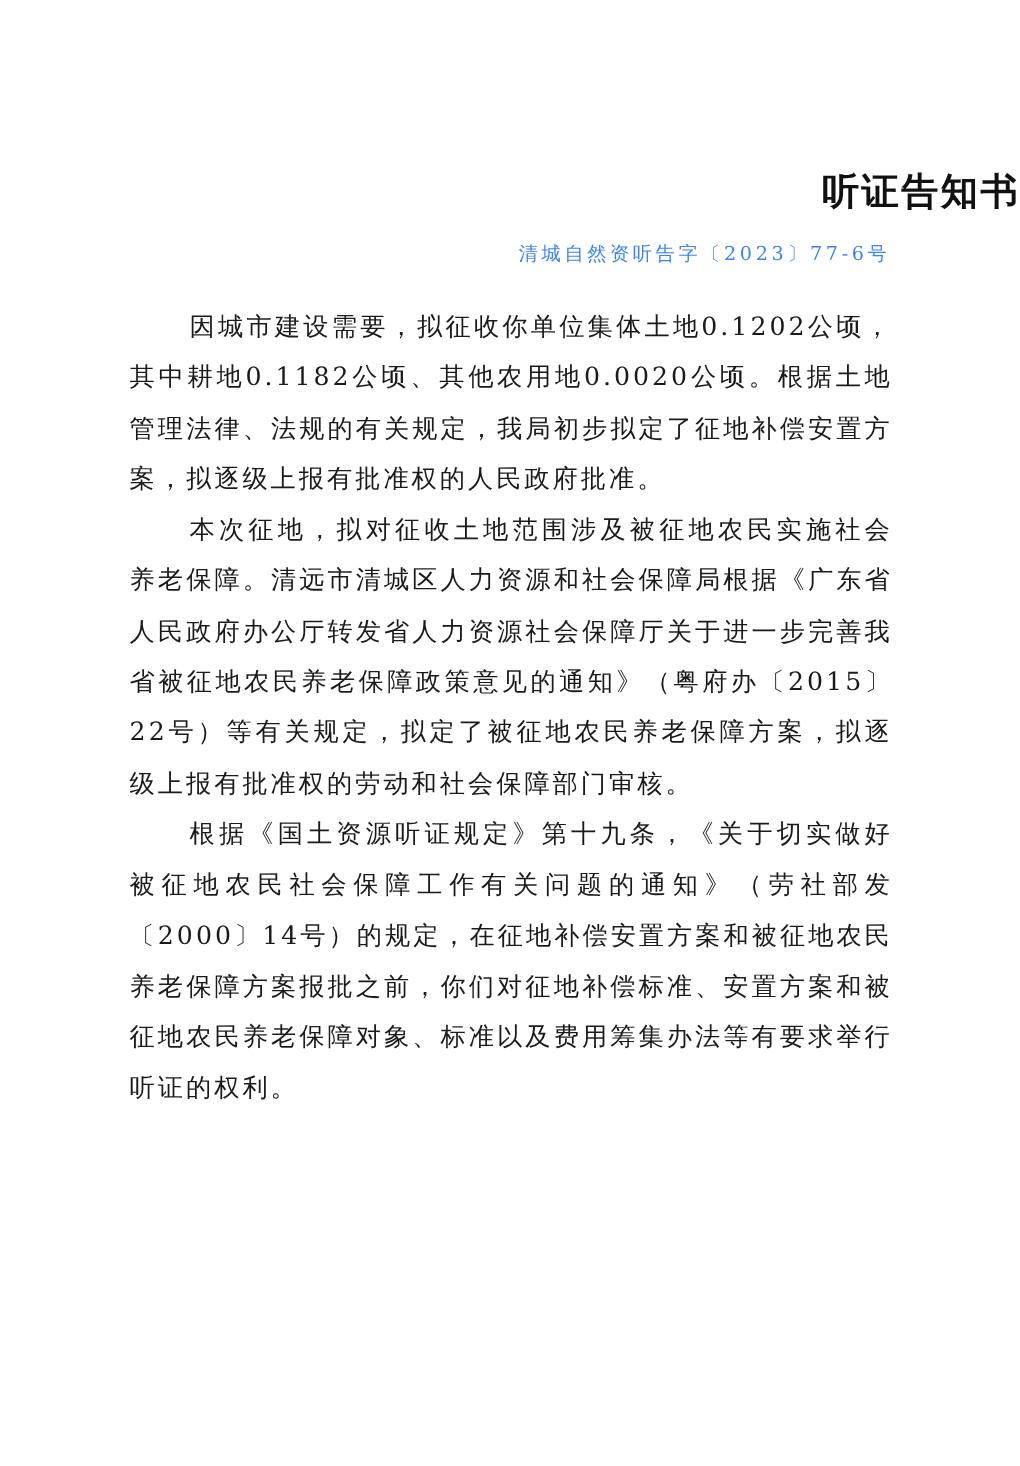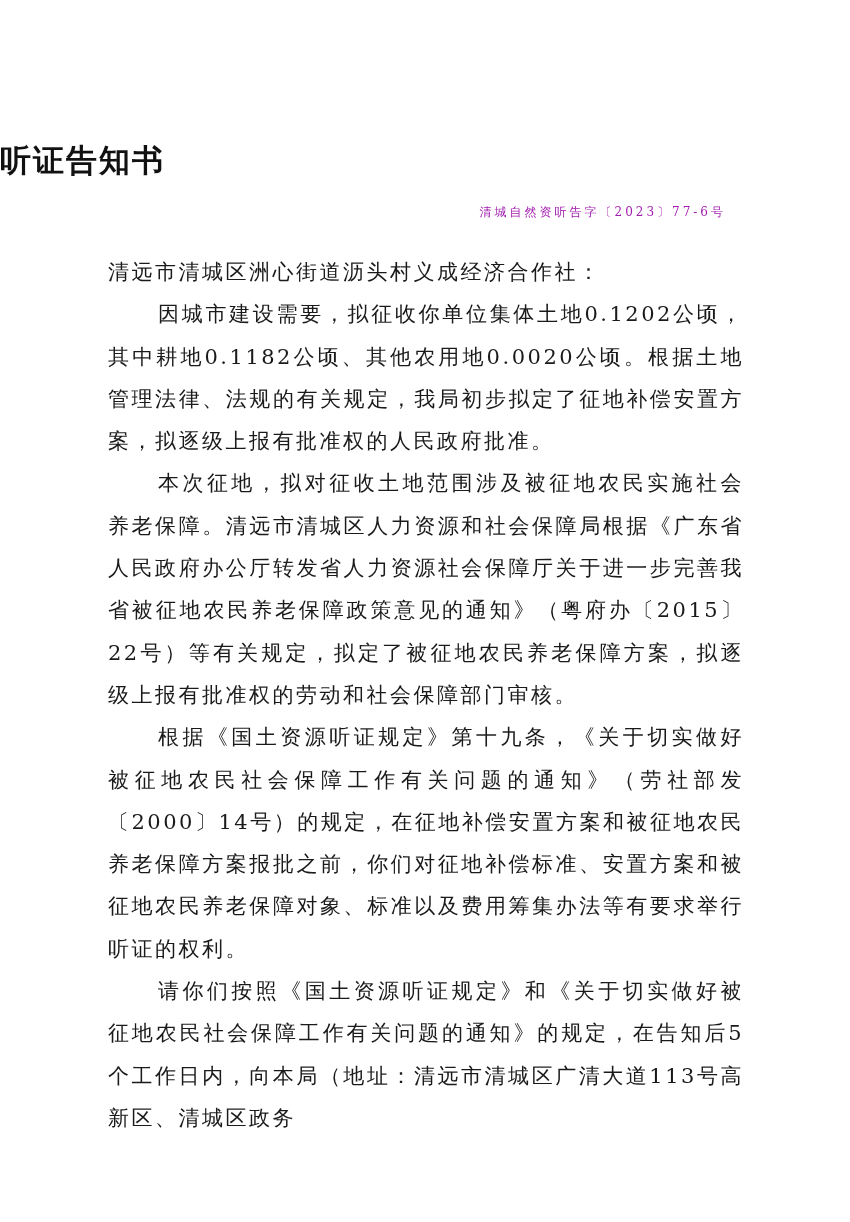--- a/index.html
+++ b/index.html
@@ -19,36 +19,36 @@
       position: absolute;
       left: 0; top: 0;
       width: 850px; height: 1222px;
       background: #ffffff;
     }
     .title {
       position: absolute;
       top: 138px;
       left: 0;
       width: 850px;
-      text-align: left;
+      text-align: right;
       font-family: "DejaVu Sans", "Liberation Sans", sans-serif;
       font-weight: bold;
       font-size: 31px;
       letter-spacing: 2px;
       line-height: 44px;
       color: #111;
     }
     .doc-number {
       position: absolute;
       top: 196px;
-      right: 124px;
-      font-size: 12px;
+      right: 108px;
+      font-size: 16px;
       letter-spacing: 3px;
       line-height: 32px;
-      color: #a21caf;
+      color: #3b82f6;
     }
     .body-text {
       position: absolute;
       top: 251px;
       left: 108px;
       width: 636px;
       font-size: 21px;
       line-height: 42.3px;
       letter-spacing: 2.5px;
       text-align: justify;
@@ -67,19 +67,17 @@
   </style>
 </head>
 <body>
 
 <div class="page">
   <div class="title">听证告知书</div>
 
   <div class="doc-number">清城自然资听告字〔2023〕77-6号</div>
 
   <div class="body-text">
-    <p class="addressee">清远市清城区洲心街道沥头村义成经济合作社：</p>
     <p class="para">因城市建设需要，拟征收你单位集体土地0.1202公顷，其中耕地0.1182公顷、其他农用地0.0020公顷。根据土地管理法律、法规的有关规定，我局初步拟定了征地补偿安置方案，拟逐级上报有批准权的人民政府批准。</p>
     <p class="para">本次征地，拟对征收土地范围涉及被征地农民实施社会养老保障。清远市清城区人力资源和社会保障局根据《广东省人民政府办公厅转发省人力资源社会保障厅关于进一步完善我省被征地农民养老保障政策意见的通知》（粤府办〔2015〕22号）等有关规定，拟定了被征地农民养老保障方案，拟逐级上报有批准权的劳动和社会保障部门审核。</p>
     <p class="para">根据《国土资源听证规定》第十九条，《关于切实做好被征地农民社会保障工作有关问题的通知》（劳社部发〔2000〕14号）的规定，在征地补偿安置方案和被征地农民养老保障方案报批之前，你们对征地补偿标准、安置方案和被征地农民养老保障对象、标准以及费用筹集办法等有要求举行听证的权利。</p>
-    <p class="para">请你们按照《国土资源听证规定》和《关于切实做好被征地农民社会保障工作有关问题的通知》的规定，在告知后5个工作日内，向本局（地址：清远市清城区广清大道113号高新区、清城区政务</p>
   </div>
 </div>
 
 </body></html>

